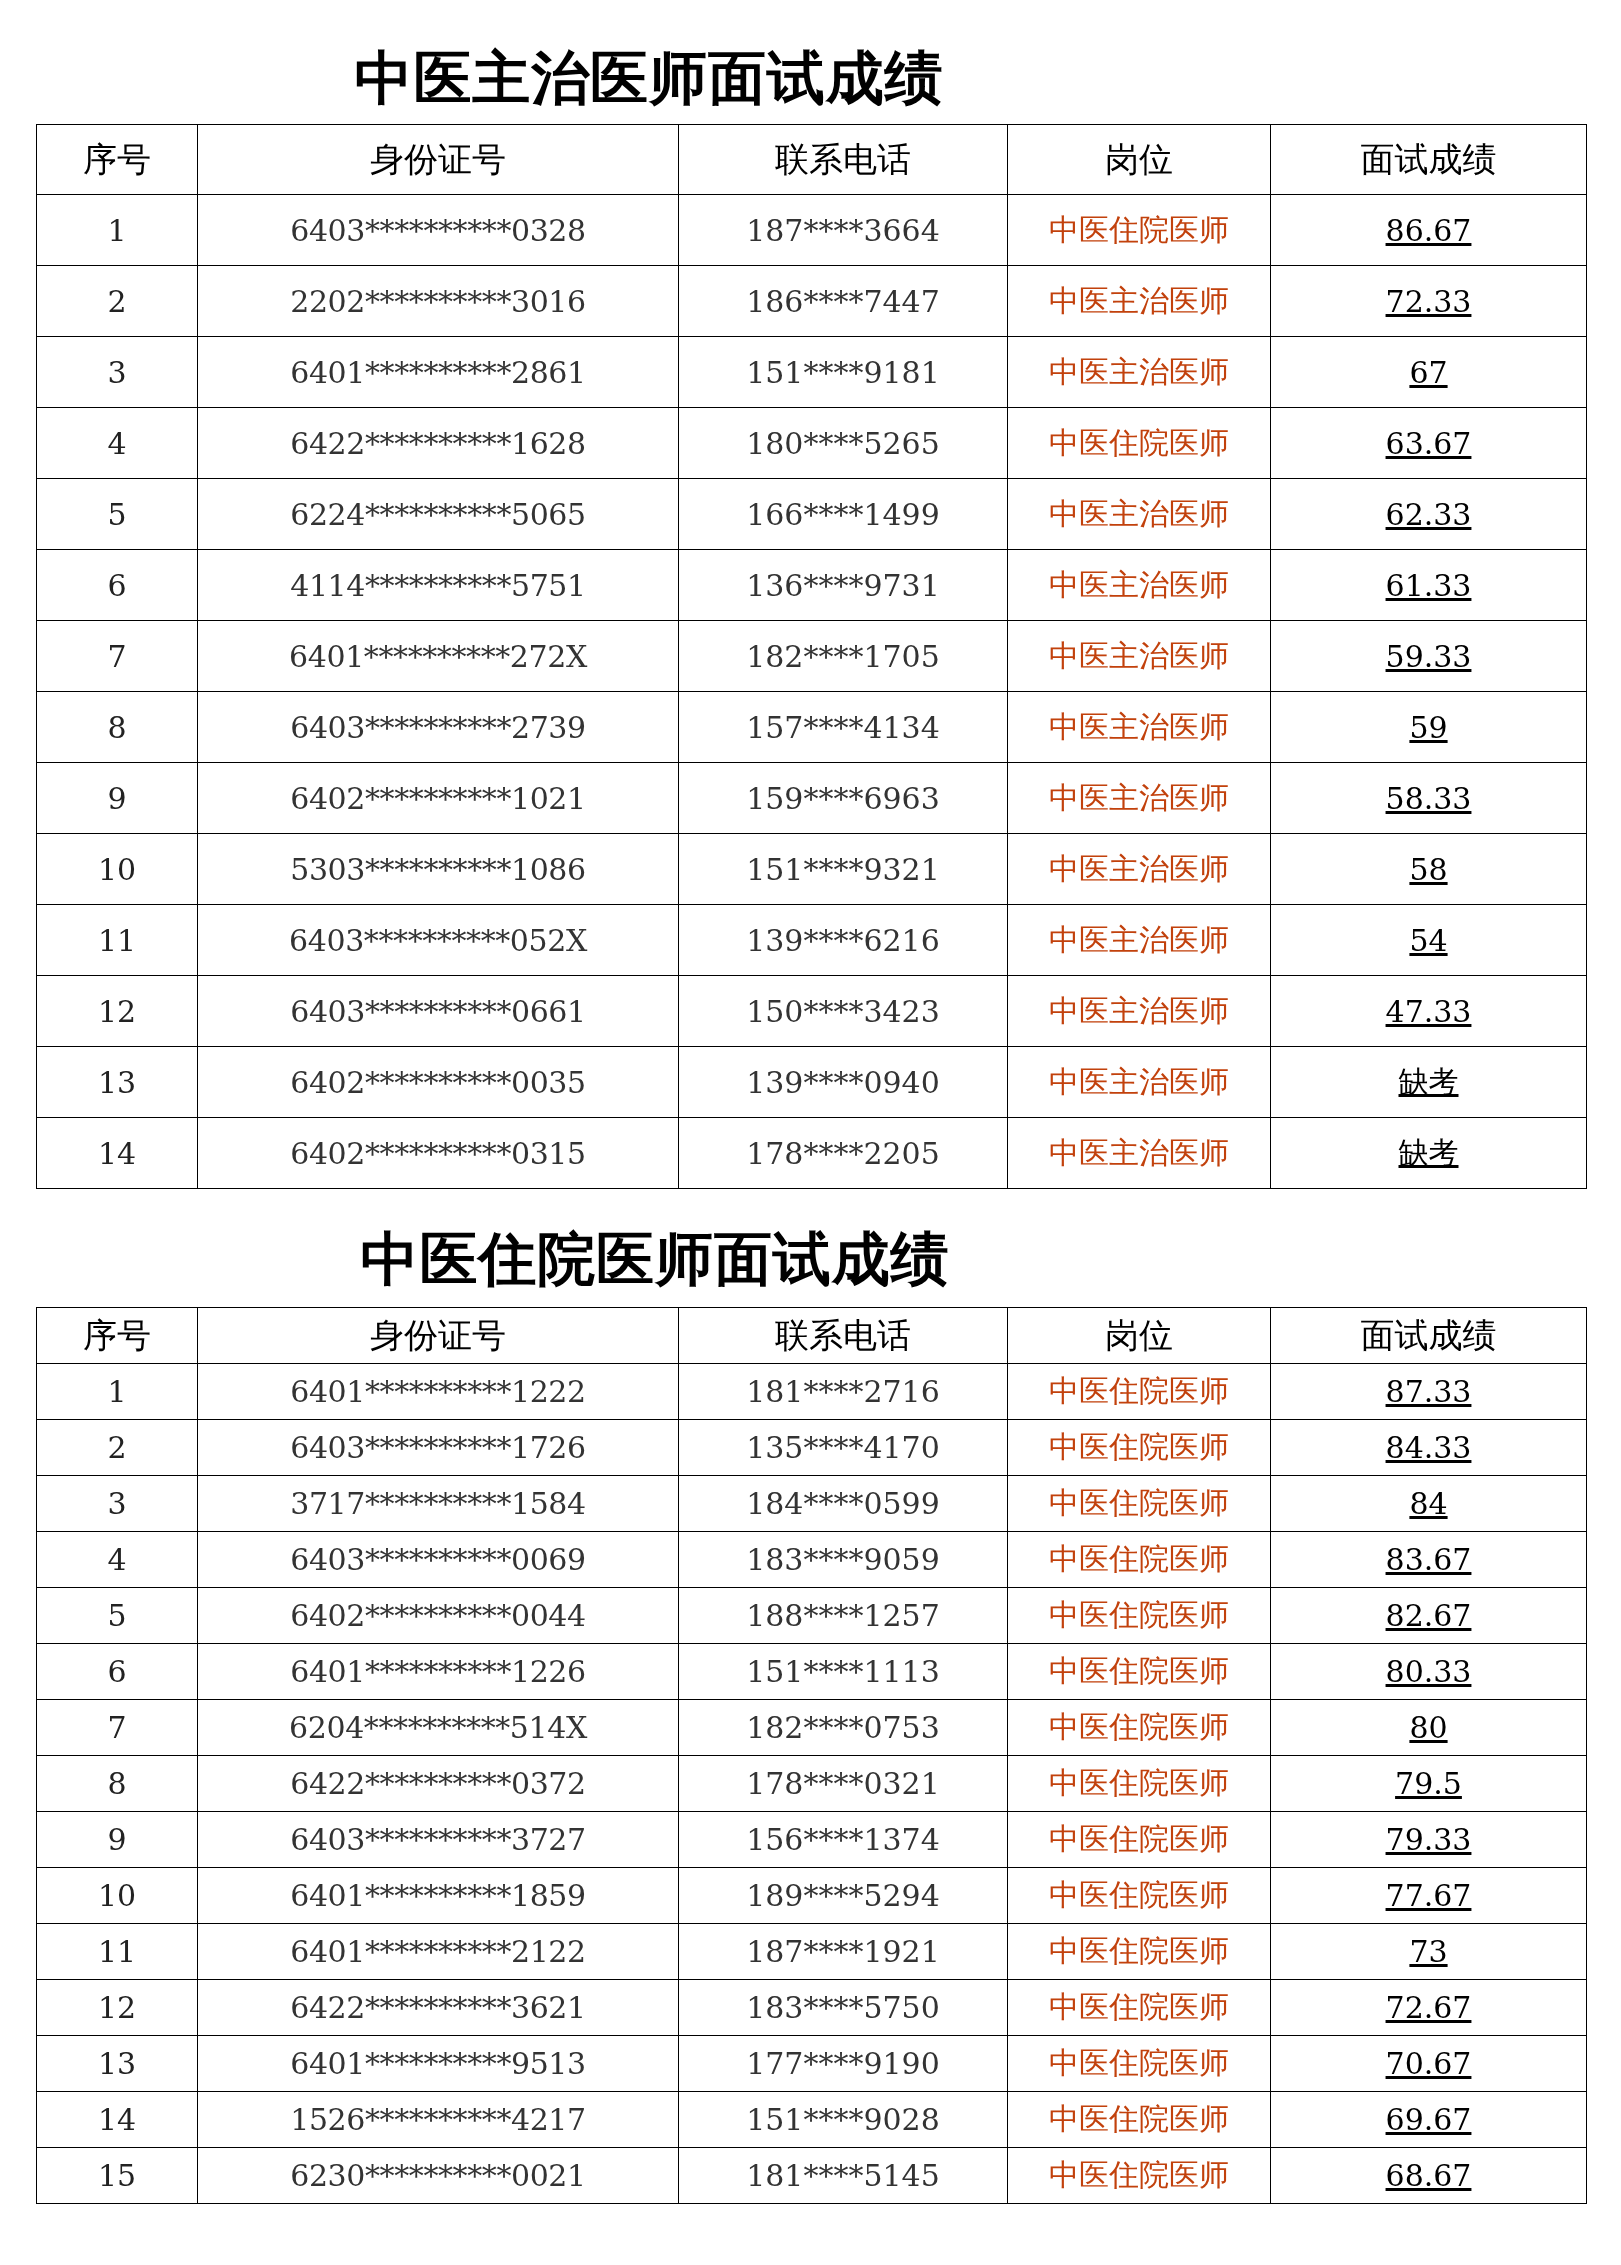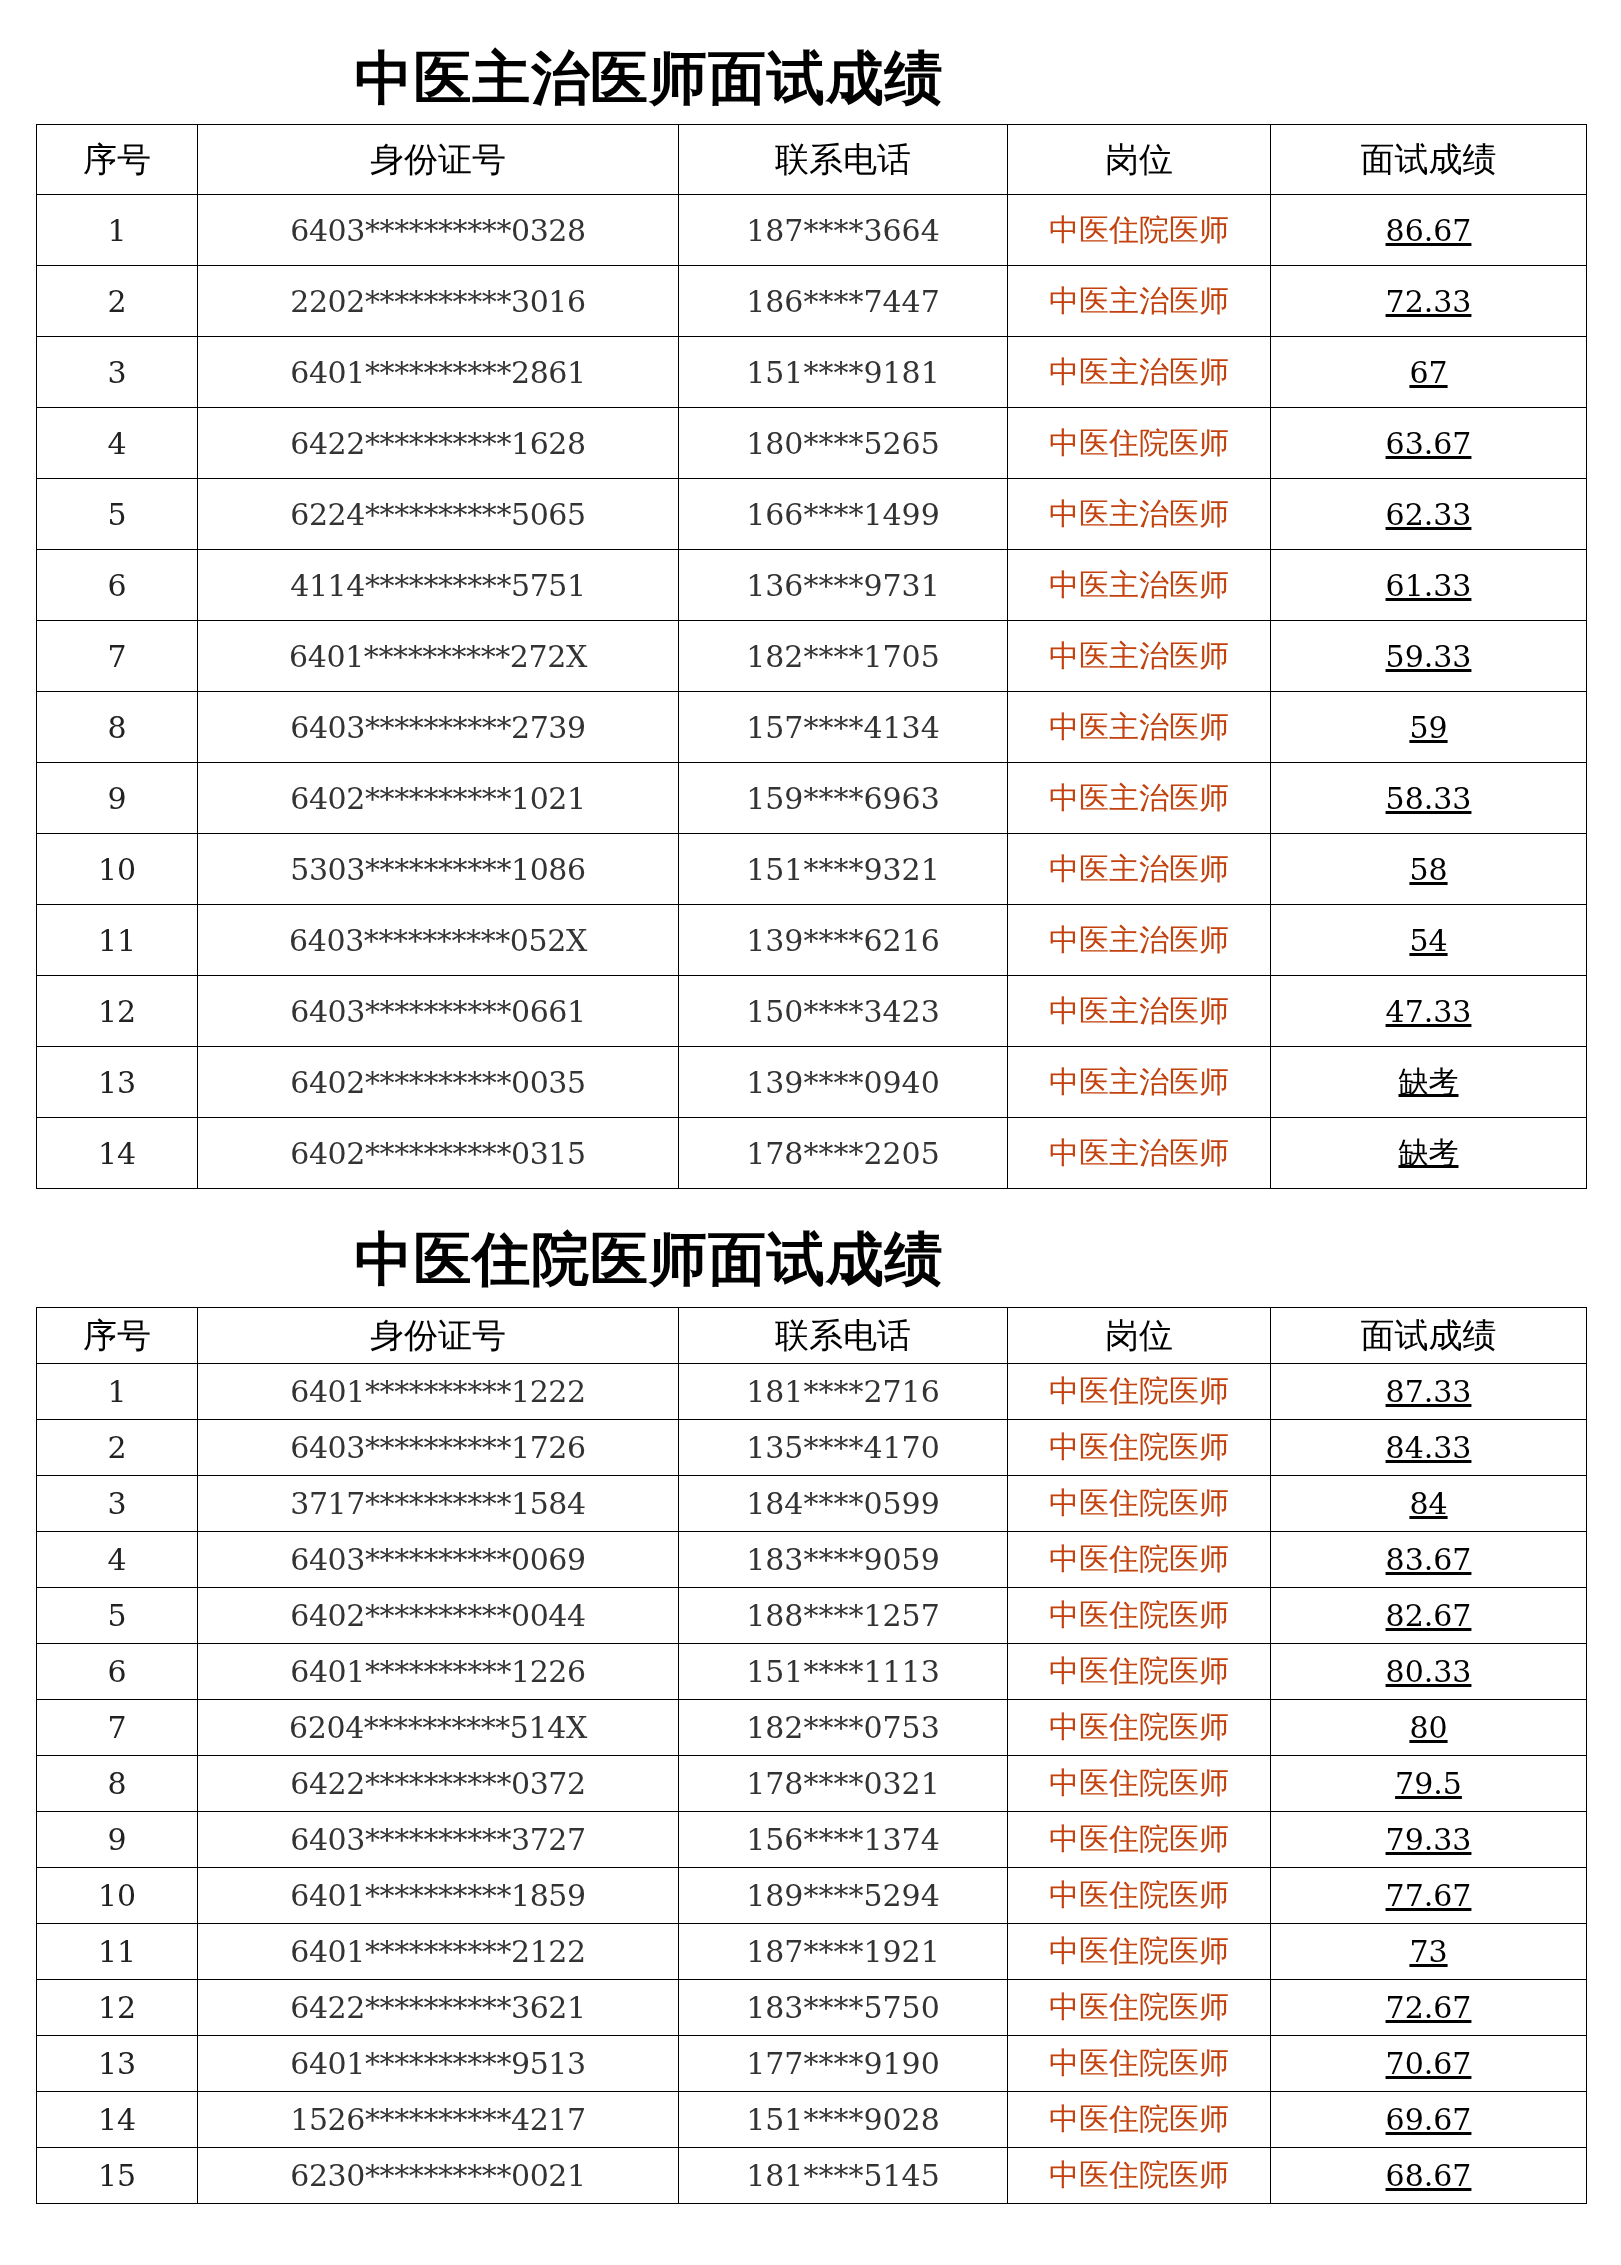--- a/index.html
+++ b/index.html
@@ -2,21 +2,21 @@
 <html style="font-size:14px"><head>
 <meta charset="utf-8">
 <style>
   html, body { margin: 0; padding: 0; background: #ffffff; }
   body { width: 1622px; height: 2266px; position: relative; overflow: hidden;
          font-family: "DejaVu Serif", "Liberation Serif", serif; color: #000; }
   .title { position: absolute; left: 0; width: 1298px; text-align: center;
            font-family: "DejaVu Serif", "Liberation Serif", serif; font-weight: bold;
            font-size: 58px; letter-spacing: 0.9px; line-height: 1; }
   #title1 { top: 49px; }
-  #title2 { top: 1230px; }
+  #title2 { top: 1230px; padding-left: 6px; }
   table.grid { position: absolute; left: 36px; width: 1550px; border-collapse: collapse;
                table-layout: fixed; }
   #table1 { top: 124px; }
   #table2 { top: 1307px; }
   table.grid td, table.grid th { border: 1.8px solid #000; text-align: center; vertical-align: middle;
                padding: 0; overflow: hidden; white-space: nowrap; }
   table.grid th { font-weight: normal; font-size: 34px; color: #000; }
   #table1 th { height: 69px; }
   #table1 td { height: 70px; }
   #table2 th { height: 55px; }

